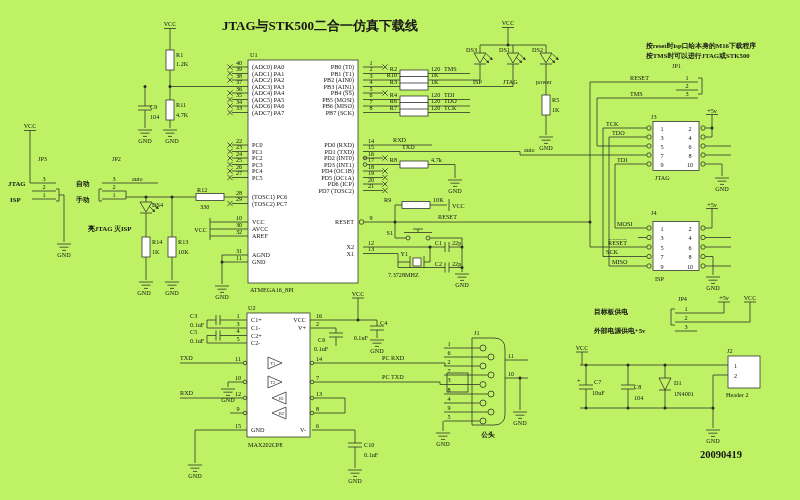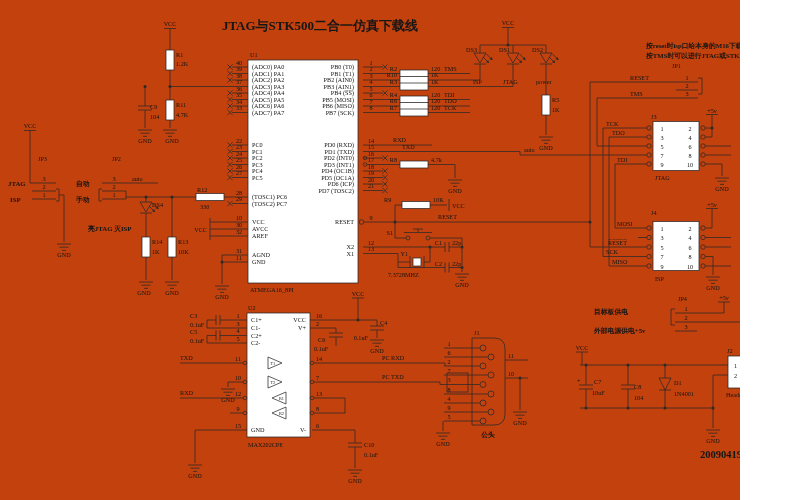--- a/index.html
+++ b/index.html
@@ -1,16 +1,16 @@
 <!DOCTYPE html>
 <html><head>
 <meta charset="utf-8">
 <style>
   html,body{margin:0;padding:0;background:#fff;}
-  #stage{position:relative;width:740px;height:500px;background:#c2410c;overflow:hidden;text-decoration:underline;}
+  #stage{position:relative;width:800px;height:500px;background:#bef264;overflow:hidden;text-decoration:underline;}
   svg{font-family:"Liberation Serif","DejaVu Serif",serif;}
   svg line,svg polyline,svg path,svg rect,svg polygon{stroke:#2a2a2a;stroke-width:.75;fill:none;}
   svg rect.rb{fill:#fff;}
   svg circle.d{fill:#2a2a2a;stroke:none;}
   svg circle.o{fill:none;stroke:#2a2a2a;stroke-width:.75;}
   svg polygon.f{fill:#2a2a2a;stroke:none;}
   svg text{fill:#161616;font-size:6.2px;stroke:none;}
   .mid{text-anchor:middle}.end{text-anchor:end}
   .ttl{font-size:13px;font-weight:bold}
   .cn{font-size:6.8px;font-weight:bold}

